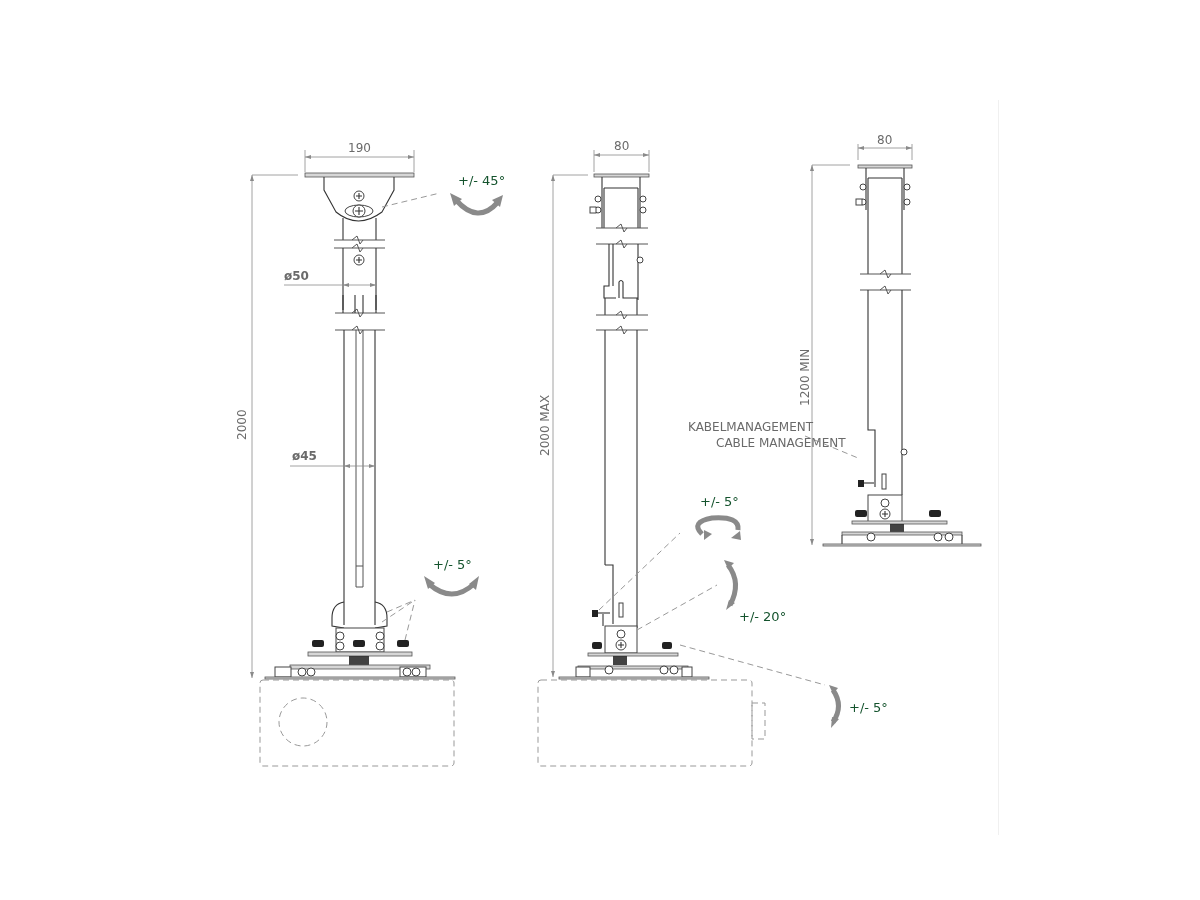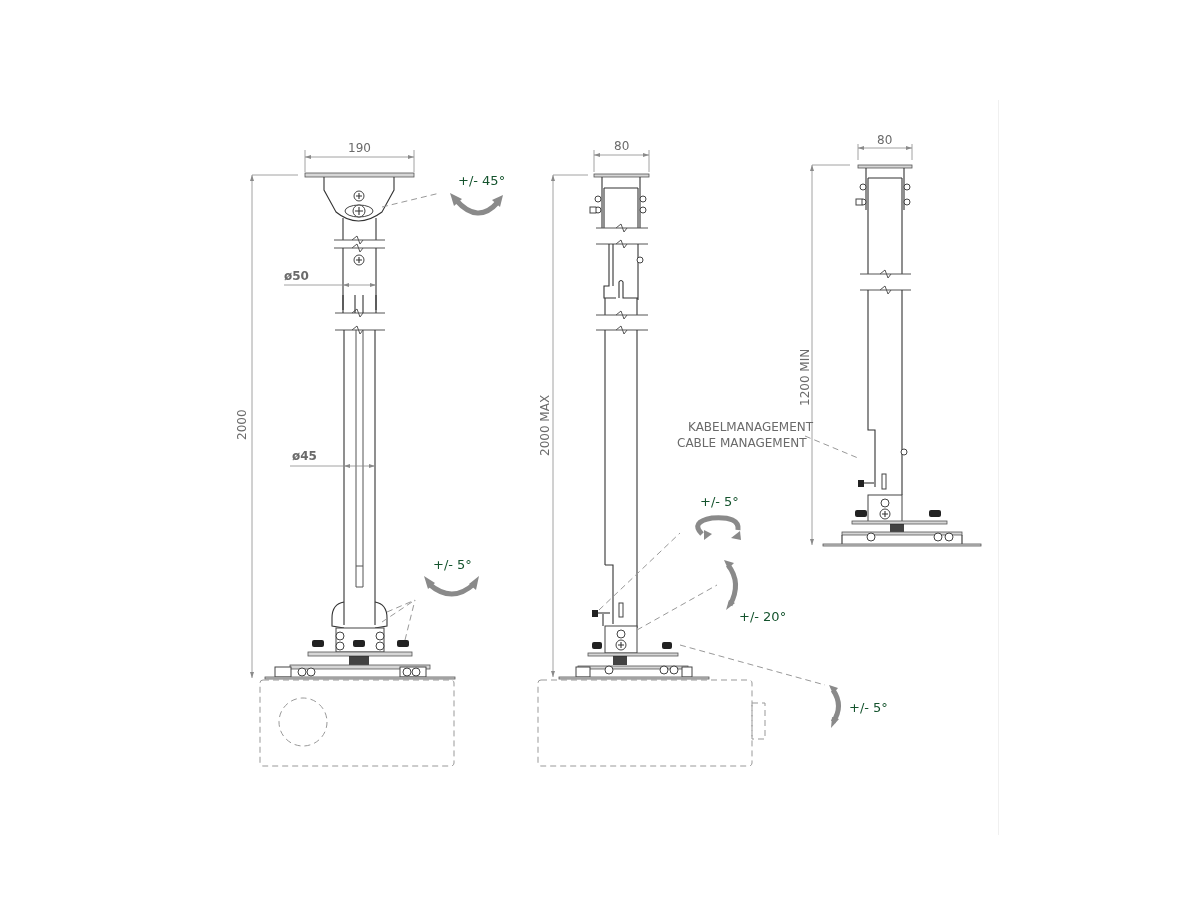--- a/index.html
+++ b/index.html
@@ -278,13 +278,13 @@
 
 <div class="lbl" style="left:614px; top:140px;">80</div>
 <div class="lbl vert" style="left:539px; top:456px;">2000 MAX</div>
 <div class="lbl ang" style="left:700px; top:495px;">+/- 5°</div>
 <div class="lbl ang" style="left:739px; top:610px;">+/- 20°</div>
 <div class="lbl ang" style="left:849px; top:701px;">+/- 5°</div>
 
 <div class="lbl" style="left:877px; top:134px;">80</div>
 <div class="lbl vert" style="left:799px; top:406px;">1200 MIN</div>
 <div class="lbl" style="left:653px; top:421px;margin-left:35px;">KABELMANAGEMENT</div>
-<div class="lbl" style="left:677px; top:437px;">CABLE MANAGEMENT</div>
+<div class="lbl" style="left:716px; top:437px;">CABLE MANAGEMENT</div>
 
 </body></html>

